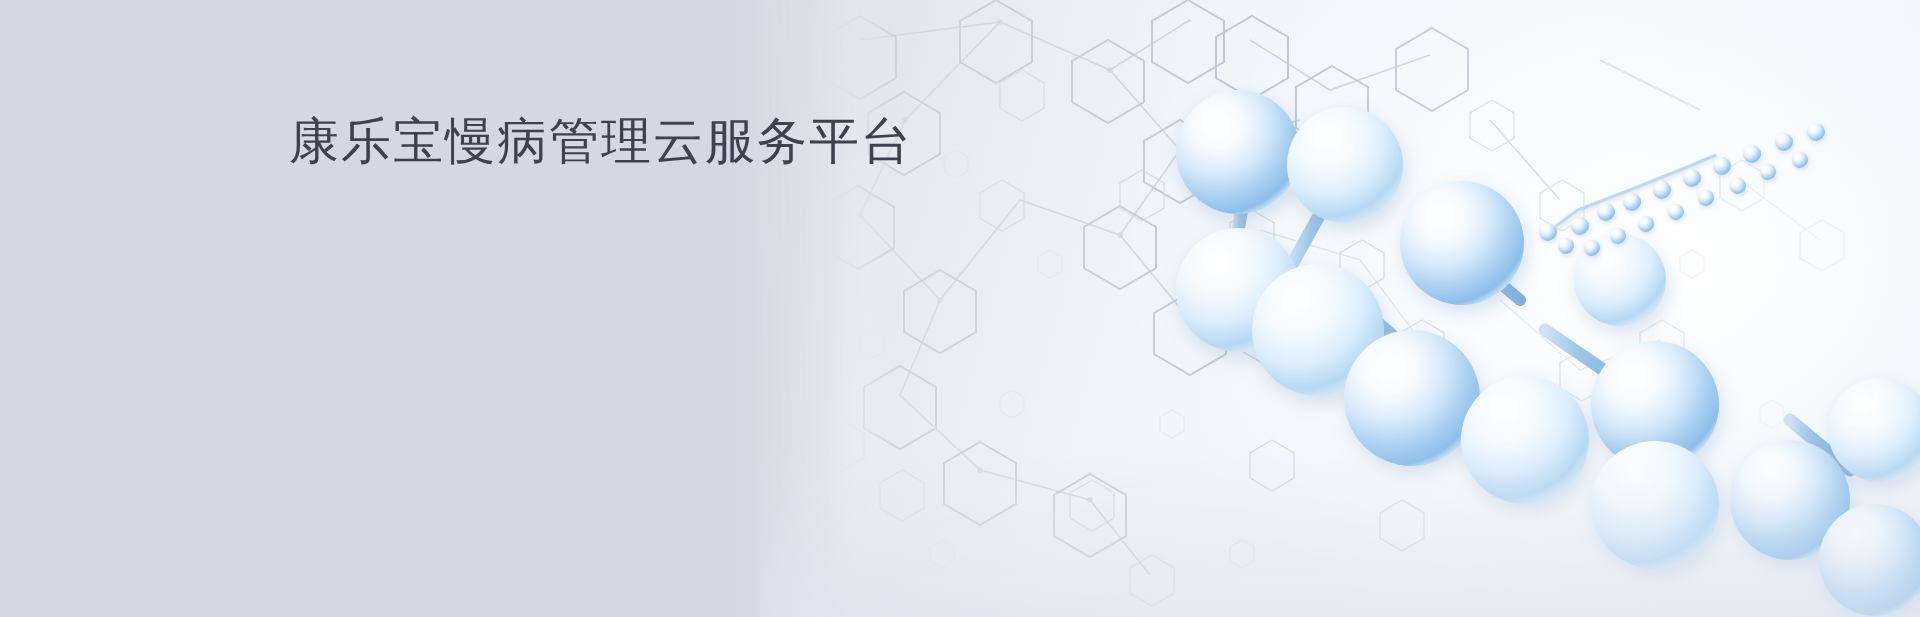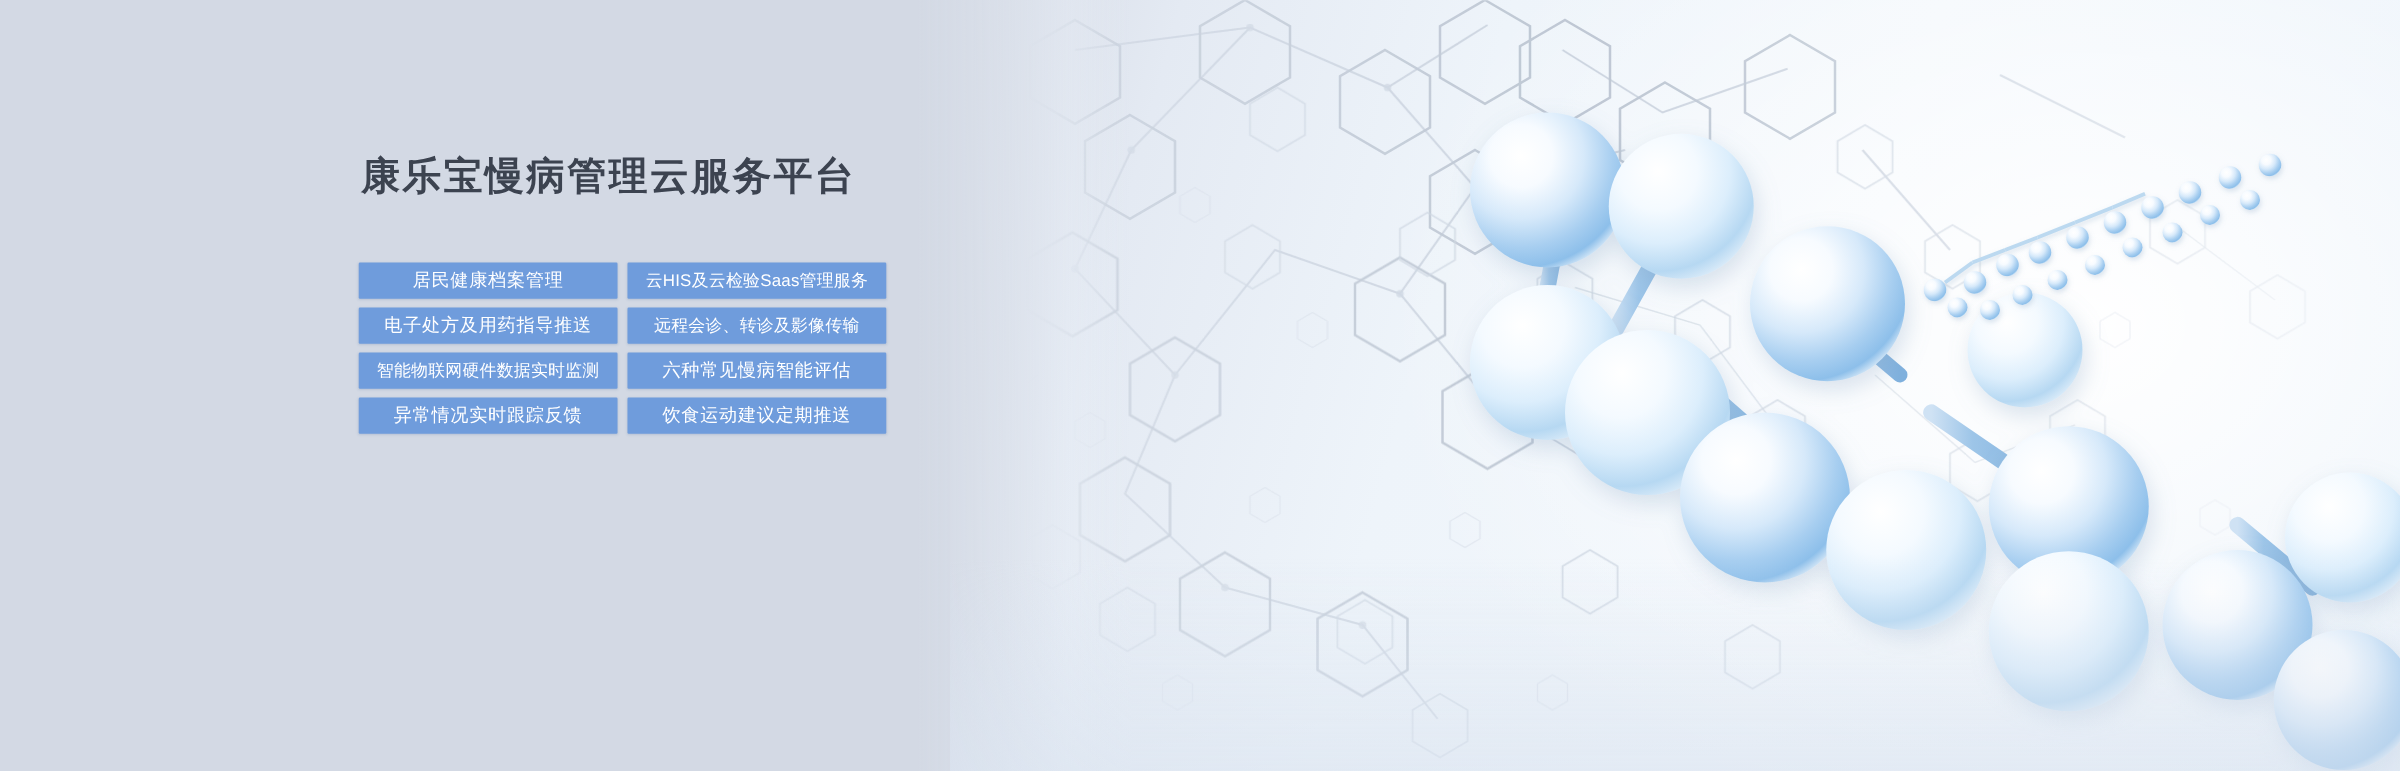--- a/index.html
+++ b/index.html
@@ -40,25 +40,25 @@
   
   .hexlayer { position:absolute; inset:0; pointer-events:none; }
 
   
   .content {
     position:absolute;
     left:287px; top:112px;
     width:430px;
   }
   .title {
-    font-size:31px;
+    font-size:50px;
     line-height:58px;
     letter-spacing:2px;
     color:#3c4350;
-    font-weight:700;
+    font-weight:400;
     white-space:nowrap;
     margin-left:2px;
   }
   .grid {
     margin-top:40px;
     display:grid;
     grid-template-columns:207px 207px;
     gap:7px 8px;
   }
   .pill {
@@ -295,28 +295,15 @@
       </g>
     </g>
   </svg>
 
   <div class="bg-vignette-bottom"></div>
 
   <div class="content">
 
     <h1 class="title">康乐宝慢病管理云服务平台</h1>
 
-    <div class="grid">
-      <div class="pill">居民健康档案管理</div>
-      <div class="pill narrow">云HIS及云检验Saas管理服务</div>
-
-      <div class="pill">电子处方及用药指导推送</div>
-      <div class="pill narrow">远程会诊、转诊及影像传输</div>
-
-      <div class="pill narrow">智能物联网硬件数据实时监测</div>
-      <div class="pill">六种常见慢病智能评估</div>
-
-      <div class="pill">异常情况实时跟踪反馈</div>
-      <div class="pill">饮食运动建议定期推送</div>
-    </div>
 
   </div>
 </div>
 
 </body></html>

